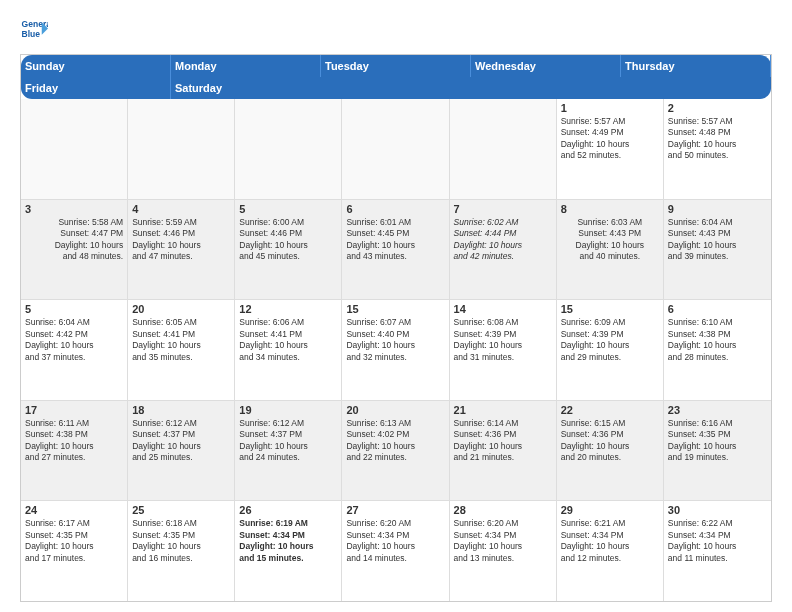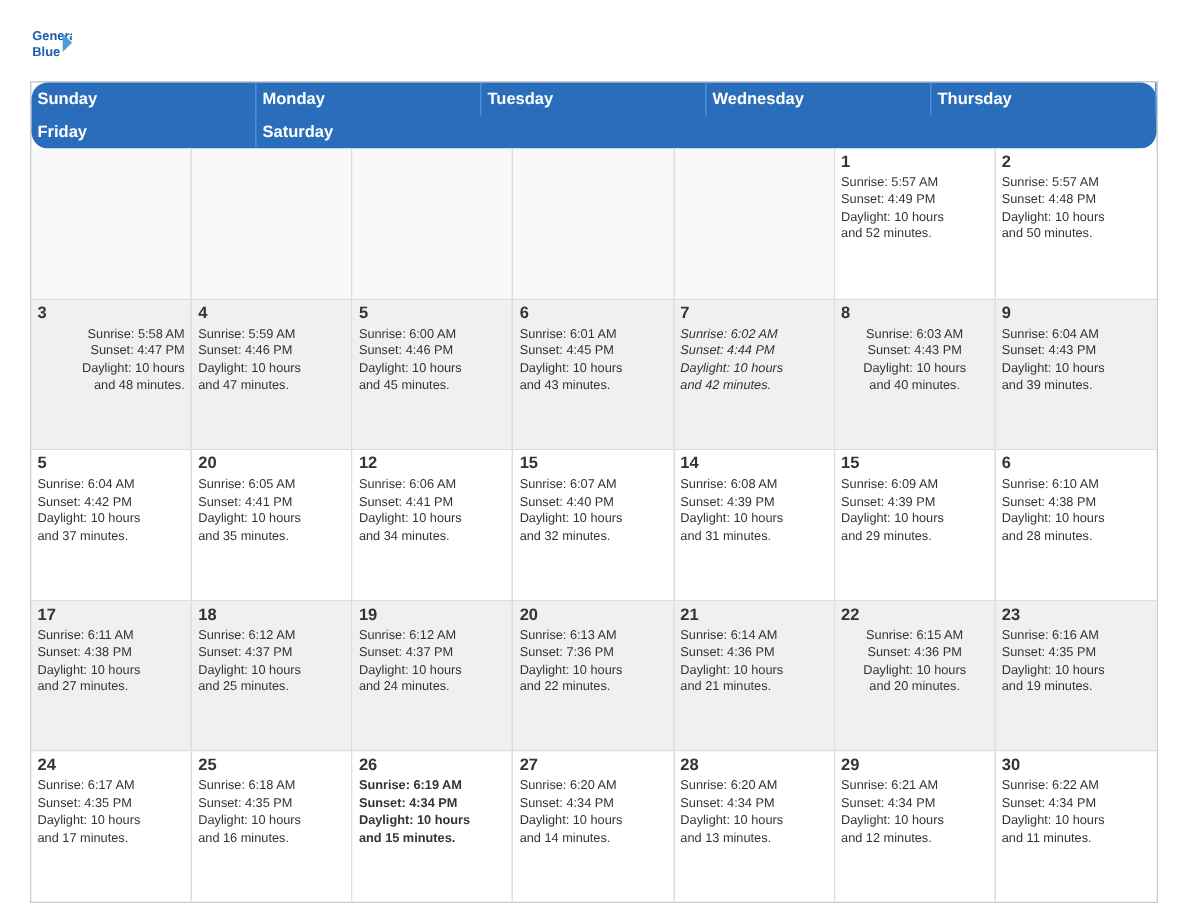--- a/index.html
+++ b/index.html
@@ -272,34 +272,34 @@
           <div class="cal-cell alt-row">
             <span class="day-num">19</span>
             <div class="cell-text" style="white-space: pre-line;">Sunrise: 6:12 AM
 Sunset: 4:37 PM
 Daylight: 10 hours
 and 24 minutes.</div>
           </div>
           <div class="cal-cell alt-row">
             <span class="day-num">20</span>
             <div class="cell-text" style="white-space: pre-line;">Sunrise: 6:13 AM
-Sunset: 7:36 PM
+Sunset: 4:02 PM
 Daylight: 10 hours
 and 22 minutes.</div>
           </div>
           <div class="cal-cell alt-row">
             <span class="day-num">21</span>
             <div class="cell-text" style="white-space: pre-line;">Sunrise: 6:14 AM
 Sunset: 4:36 PM
 Daylight: 10 hours
 and 21 minutes.</div>
           </div>
           <div class="cal-cell alt-row">
             <span class="day-num">22</span>
-            <div class="cell-text" style="white-space: pre-line; text-align: center;">Sunrise: 6:15 AM
+            <div class="cell-text" style="white-space: pre-line;">Sunrise: 6:15 AM
 Sunset: 4:36 PM
 Daylight: 10 hours
 and 20 minutes.</div>
           </div>
           <div class="cal-cell alt-row">
             <span class="day-num">23</span>
             <div class="cell-text" style="white-space: pre-line;">Sunrise: 6:16 AM
 Sunset: 4:35 PM
 Daylight: 10 hours
 and 19 minutes.</div>

